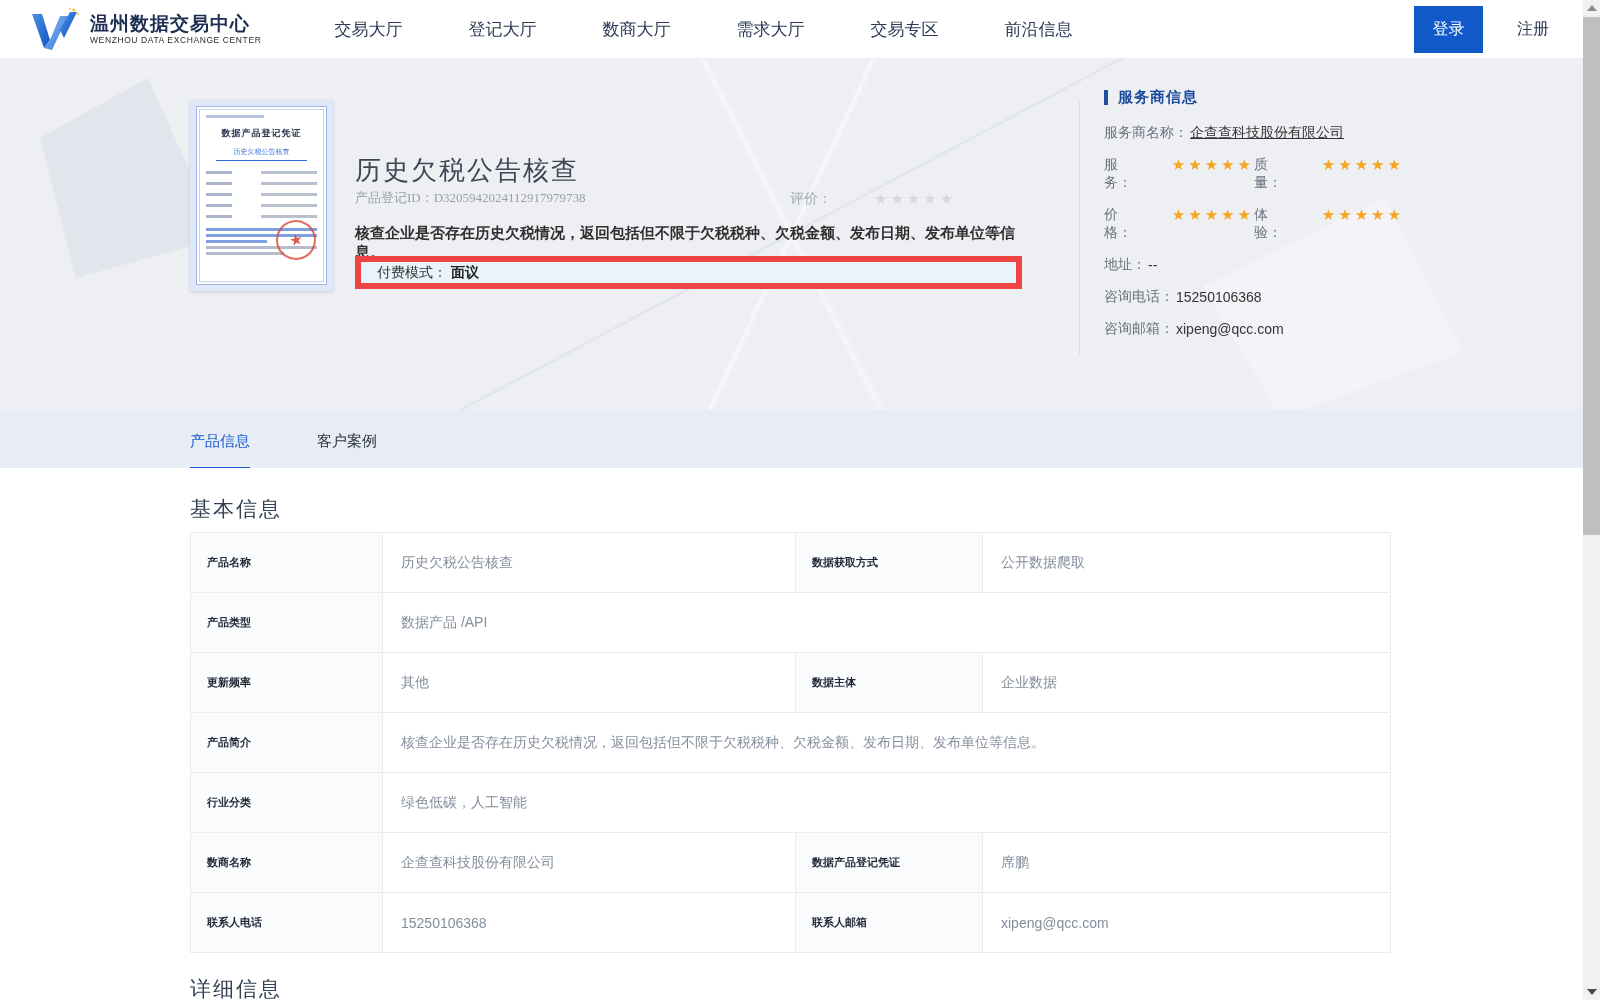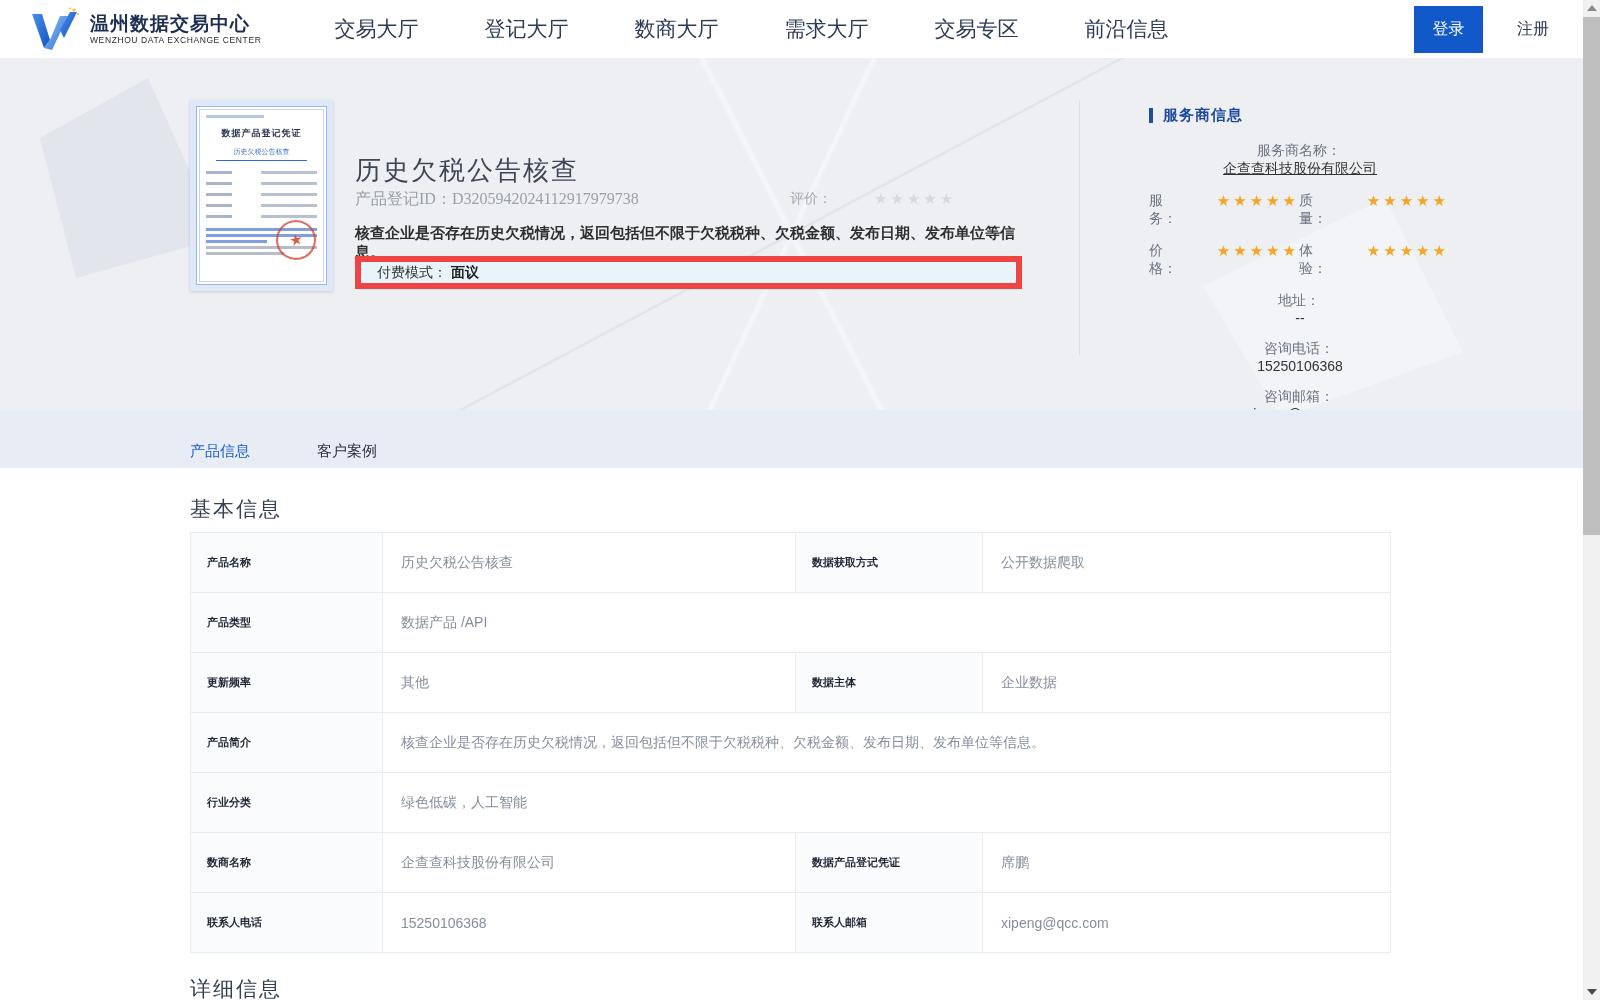--- a/index.html
+++ b/index.html
@@ -8,21 +8,21 @@
   .serif { font-family:"Liberation Serif","DejaVu Serif",serif; }
 
   
   .navbar { position:absolute; left:0; top:0; width:1583px; height:58px; background:#fff;
     display:flex; align-items:center; z-index:5;border-radius:12px; }
   .logo-wrap { display:flex; align-items:center; margin-left:30px; }
   .logo-mark { width:52px; height:46px; margin-right:8px; }
   .logo-text-zh { font-size:19px; font-weight:bold; color:#1d2e52; letter-spacing:1px; line-height:22px; }
   .logo-text-en { font-size:8.5px; color:#2a2a2a; letter-spacing:0.6px; line-height:11px; }
   .nav-menu { display:flex; margin-left:40px; }
-  .nav-item { font-family:"Liberation Serif","DejaVu Serif",serif; font-size:21px; color:#2c3a55;
+  .nav-item { font-family:"Liberation Serif","DejaVu Serif",serif; font-size:17px; color:#2c3a55;
     margin:0 33px; cursor:pointer; white-space:nowrap; }
   .nav-right { margin-left:auto; display:flex; align-items:center; height:58px; }
   .login-btn { width:69px; height:47px; background:#1159c9; color:#fff; border:none;
     font-family:"Liberation Serif","DejaVu Serif",serif; font-size:16px; cursor:pointer; }
   .register-btn { width:100px; height:58px; background:transparent; border:none; color:#2c3a55;
     font-family:"Liberation Serif","DejaVu Serif",serif; font-size:16px; cursor:pointer; }
 
   
   .hero { position:absolute; left:0; top:58px; width:1583px; height:352px; background:#edeff3; overflow:hidden; }
   .hero-pattern { position:absolute; inset:0; pointer-events:none;
@@ -54,48 +54,48 @@
   .cert-par .b { height:2.5px; background:#7f9fe0; margin-bottom:3.5px; }
   .cert-par .b.short { width:55%; }
   .cert-par .g { height:2.5px; background:#b6bcc9; margin-bottom:3.5px; }
   .cert-par .g.short { width:70%; }
   .cert-seal { position:absolute; right:10px; bottom:24px; width:40px; height:40px;
     border:2px solid rgba(214,62,45,.75); border-radius:50%;
     display:flex; align-items:center; justify-content:center; transform:rotate(-12deg); }
   .cert-seal span { color:rgba(214,62,45,.85); font-size:15px; }
 
   .hero-title { position:absolute; left:355px; top:95px; font-size:26px; color:#3e4553; letter-spacing:2px; }
-  .hero-regid { position:absolute; left:355px; top:131px; font-size:16px; color:#9aa0ab; }
+  .hero-regid { position:absolute; left:355px; top:131px; font-size:13px; color:#9aa0ab; }
   .hero-rating { position:absolute; left:790px; top:132px; font-size:14px; color:#a3a9b3; display:flex; align-items:center; }
   .hero-rating .stars { margin-left:42px; color:#d9d9d9; font-size:15px; letter-spacing:3px;
     font-family:"DejaVu Sans",sans-serif; }
   .hero-desc { position:absolute; left:355px; top:166px; width:660px; font-size:15px; font-weight:bold; color:#2f2f2f; }
   .pay-box { position:absolute; left:355px; top:198px; width:667px; height:33px; background:#e9f3fa;
     border:6px solid #ef4444; display:flex; align-items:center; padding-left:16px; font-size:14px; color:#333; }
   .pay-box b { margin-left:4px; color:#1f1f1f; }
 
   .hero-divider { position:absolute; left:1079px; top:42px; width:1px; height:255px; background:#dcdfe5; }
 
   
-  .panel { position:absolute; left:1104px; top:48px; width:300px;margin-left:45px; }
+  .panel { position:absolute; left:1104px; top:30px; width:300px; }
   .panel-title { display:flex; align-items:center; margin-bottom:17px; }
   .panel-title .bar { width:4px; height:15px; background:#1d4f9e; margin-right:10px; }
   .panel-title .txt { font-size:15px; font-weight:bold; color:#1d4a9e; letter-spacing:1px; }
-  .panel-row { display:flex; align-items:center; margin-bottom:14px; font-size:14px; color:#6b7380;flex-direction:column; }
+  .panel-row { display:flex; align-items:center; margin-bottom:14px; font-size:14px; color:#6b7380; }
   .panel-row .val { color:#333; margin-left:2px; }
   .panel-row .val.link { text-decoration:underline; cursor:pointer; }
   .rating-grid { display:flex; flex-wrap:wrap; width:300px; }
   .rating-cell { display:flex; align-items:flex-start; width:150px; margin-bottom:14px;gap:20px; }
   .rating-cell .lbl { font-size:14px; color:#6b7380; }
   .rating-cell .st { color:#f5a623; font-size:15px; letter-spacing:3px; margin-left:6px;
     font-family:"DejaVu Sans",sans-serif; }
 
   
   .tabbar { position:absolute; left:0; top:410px; width:1583px; height:58px; background:#e8ecf5; }
-  .tabs { position:absolute; left:190px; top:12px; height:100%; display:flex; }
+  .tabs { position:absolute; left:190px; top:2px; height:100%; display:flex; }
   .tab { position:relative; height:100%; display:flex; align-items:center; justify-content:center;
     font-size:15px; color:#2b3442; cursor:pointer; min-width:56px; margin-right:67px; }
   .tab.active { color:#1b5ed2; }
   .tab.active::after { content:""; position:absolute; left:0; right:0; bottom:0; height:3px; background:#1b5ed2; }
 
   
   .content { position:absolute; left:0; top:468px; width:1583px; height:397px; background:#fff; }
   .section-title { position:absolute; left:190px; font-size:21px; color:#333f52; letter-spacing:2px; }
   .basic-title { top:27px; }
   .detail-title { top:507px; }

